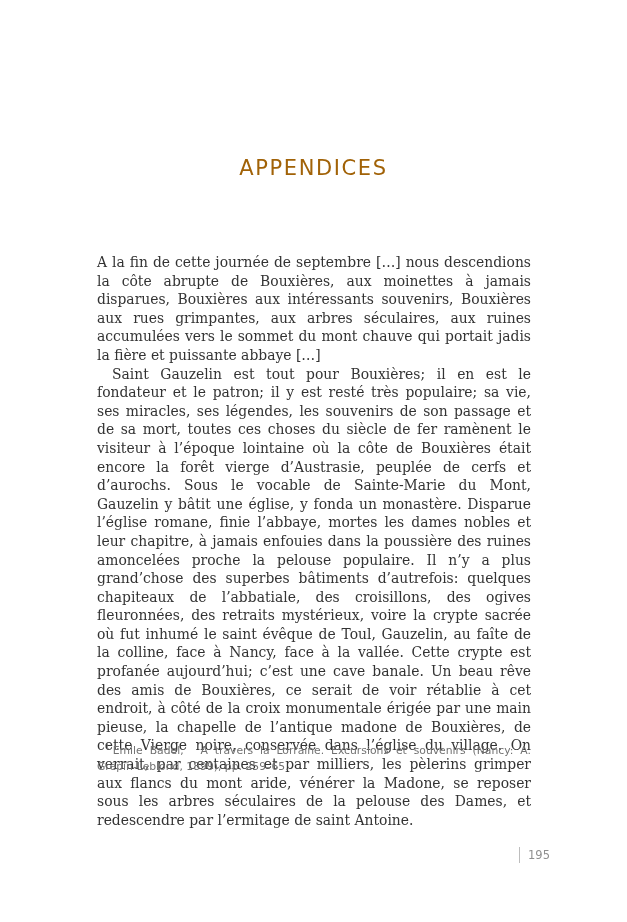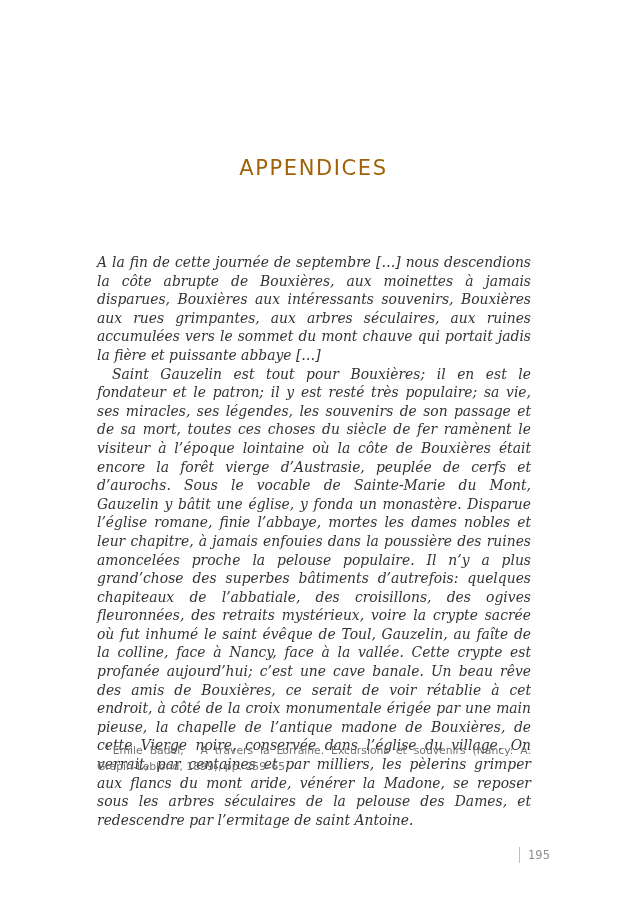--- a/index.html
+++ b/index.html
@@ -45,21 +45,20 @@
   .body-text {
     position: absolute;
     top: 253px;
     left: 97px;
     width: 434px;
     font-family: "DejaVu Serif", "Liberation Serif", serif;
     font-size: 13.9px;
     line-height: 18.6px;
     color: #333333;
     text-align: justify;
-    font-style: italic;
   }
   .body-text p {
     margin: 0;
     padding: 0;
   }
   .body-text p.indented {
     text-indent: 15px;
   }
   .footnote {
     position: absolute;

